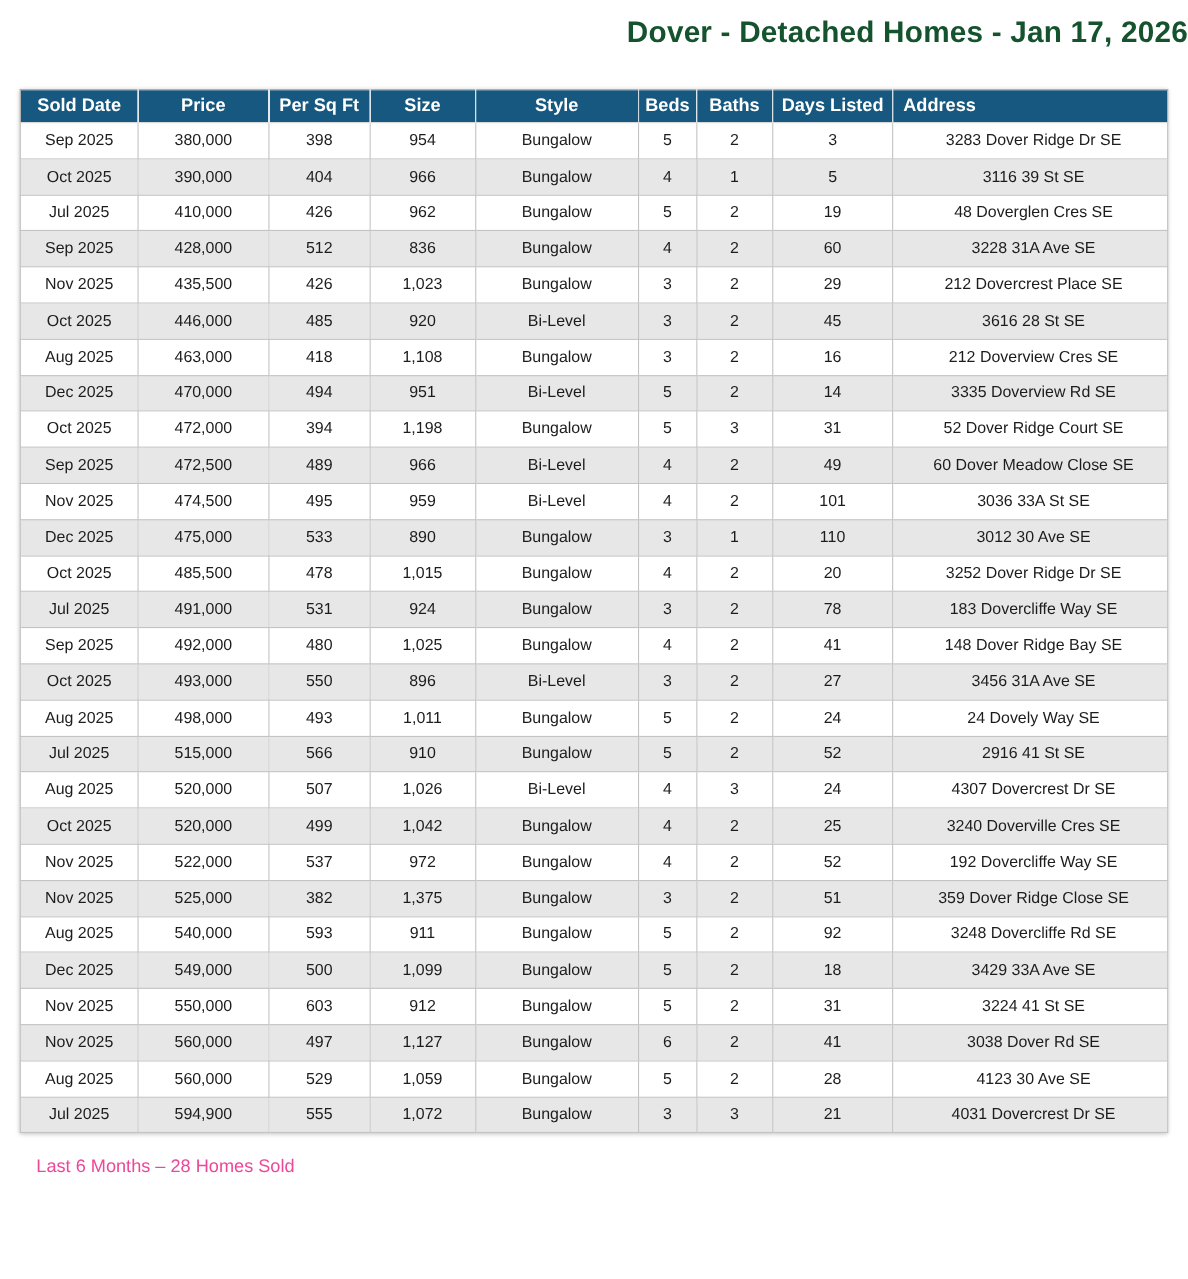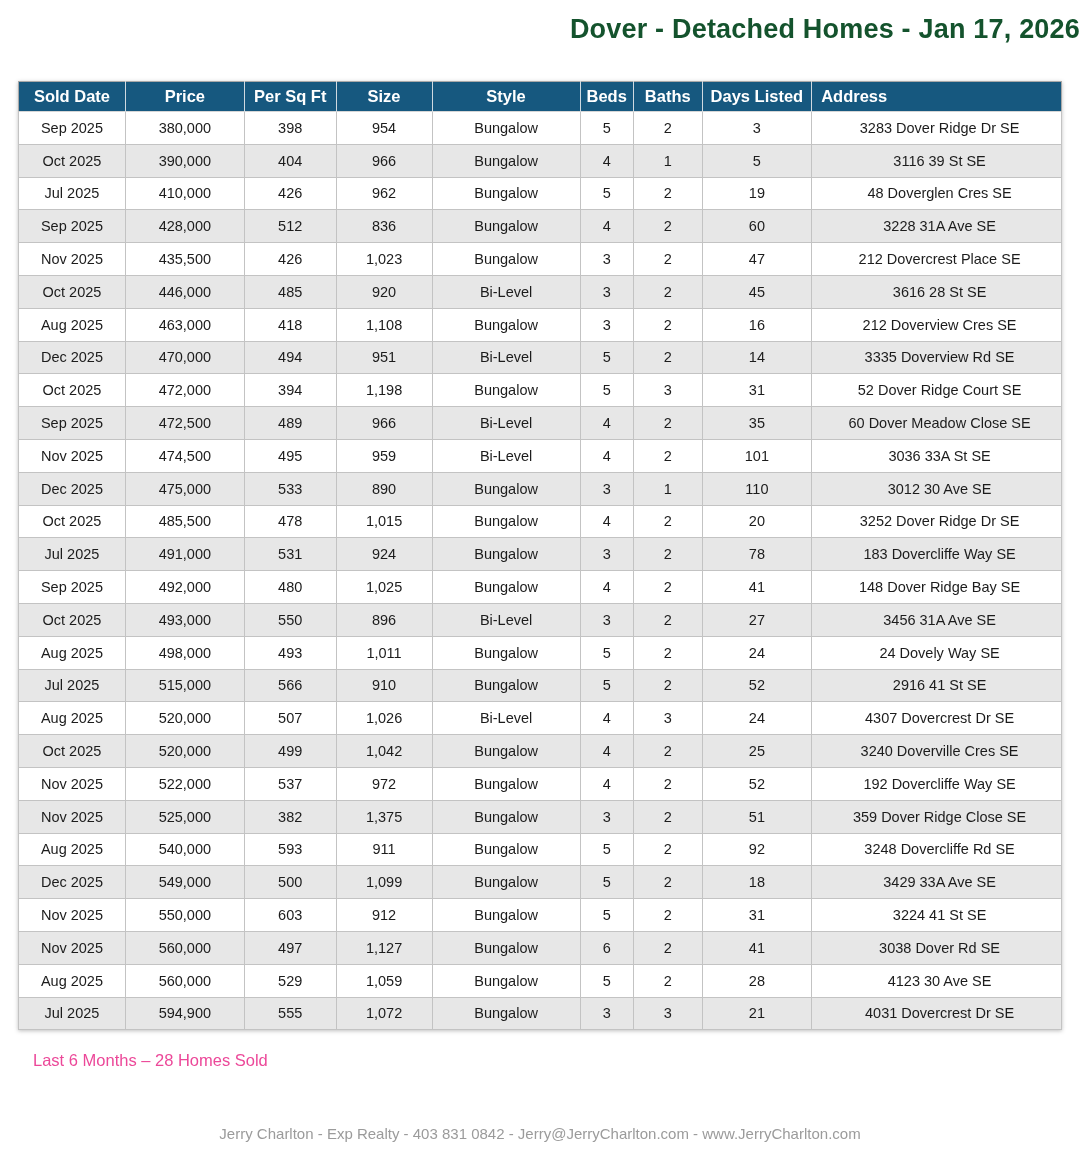--- a/index.html
+++ b/index.html
@@ -158,21 +158,21 @@
             <td class="c8 col-addr">3228 31A Ave SE</td>
           </tr>
           <tr>
             <td class="c0">Nov 2025</td>
             <td class="c1">435,500</td>
             <td class="c2">426</td>
             <td class="c3">1,023</td>
             <td class="c4">Bungalow</td>
             <td class="c5">3</td>
             <td class="c6">2</td>
-            <td class="c7">47</td>
+            <td class="c7">29</td>
             <td class="c8 col-addr">212 Dovercrest Place SE</td>
           </tr>
           <tr class="alt">
             <td class="c0">Oct 2025</td>
             <td class="c1">446,000</td>
             <td class="c2">485</td>
             <td class="c3">920</td>
             <td class="c4">Bi-Level</td>
             <td class="c5">3</td>
             <td class="c6">2</td>
@@ -213,21 +213,21 @@
             <td class="c8 col-addr">52 Dover Ridge Court SE</td>
           </tr>
           <tr class="alt">
             <td class="c0">Sep 2025</td>
             <td class="c1">472,500</td>
             <td class="c2">489</td>
             <td class="c3">966</td>
             <td class="c4">Bi-Level</td>
             <td class="c5">4</td>
             <td class="c6">2</td>
-            <td class="c7">35</td>
+            <td class="c7">49</td>
             <td class="c8 col-addr">60 Dover Meadow Close SE</td>
           </tr>
           <tr>
             <td class="c0">Nov 2025</td>
             <td class="c1">474,500</td>
             <td class="c2">495</td>
             <td class="c3">959</td>
             <td class="c4">Bi-Level</td>
             <td class="c5">4</td>
             <td class="c6">2</td>
@@ -422,15 +422,14 @@
             <td class="c8 col-addr">4031 Dovercrest Dr SE</td>
           </tr>
         </tbody>
     </table>
   </div>
 
   <div class="summary">
     <div>Last 6 Months – 28 Homes Sold</div>
   </div>
 
-  <div class="credit">Jerry Charlton - Exp Realty - 403 831 0842 - Jerry@JerryCharlton.com - www.JerryCharlton.com</div>
 
 </div>
 
 </body></html>

